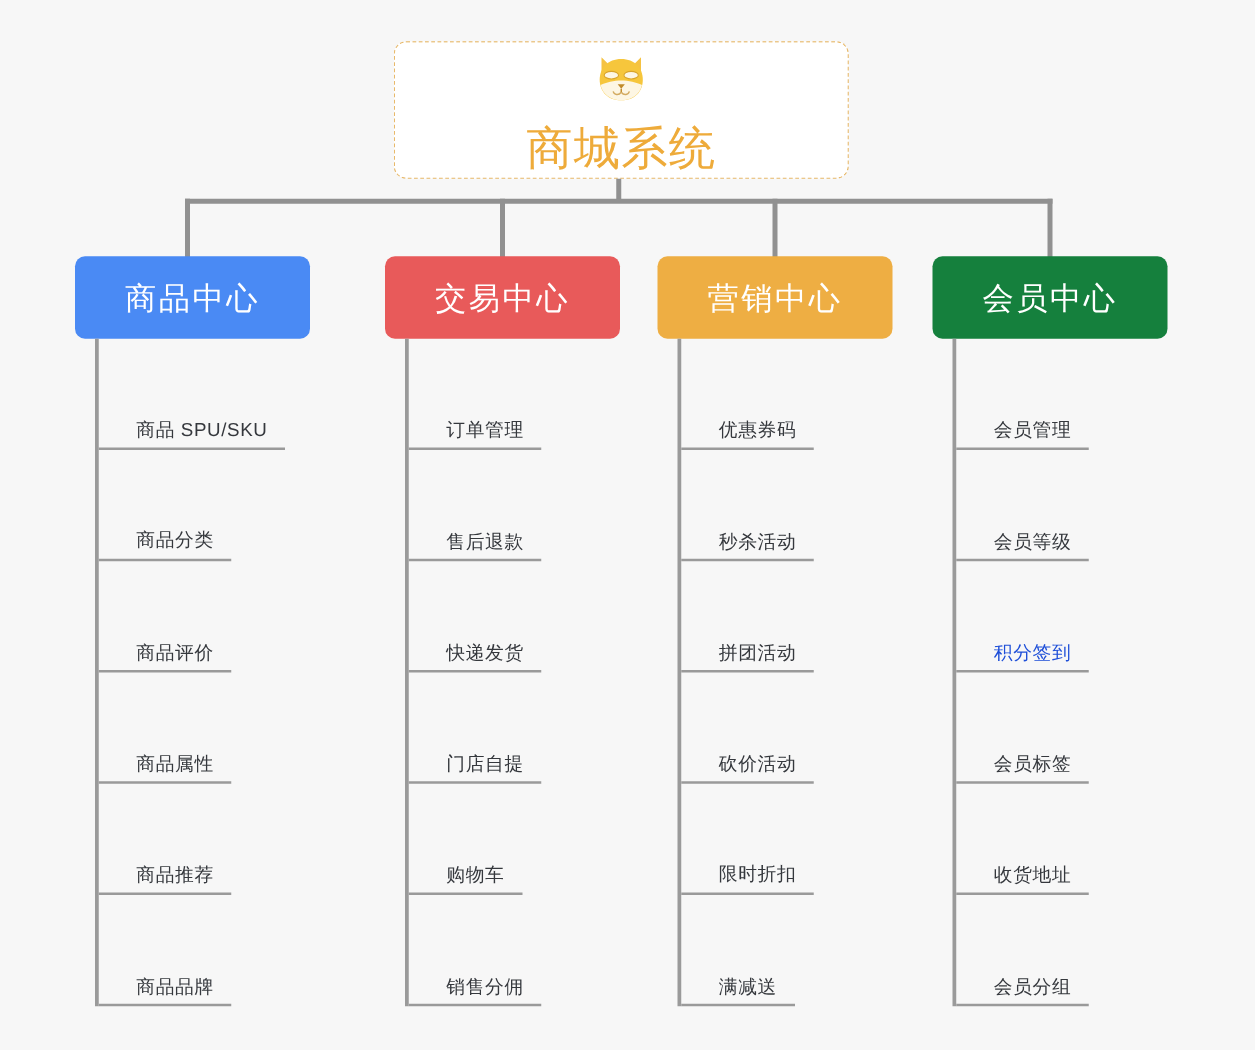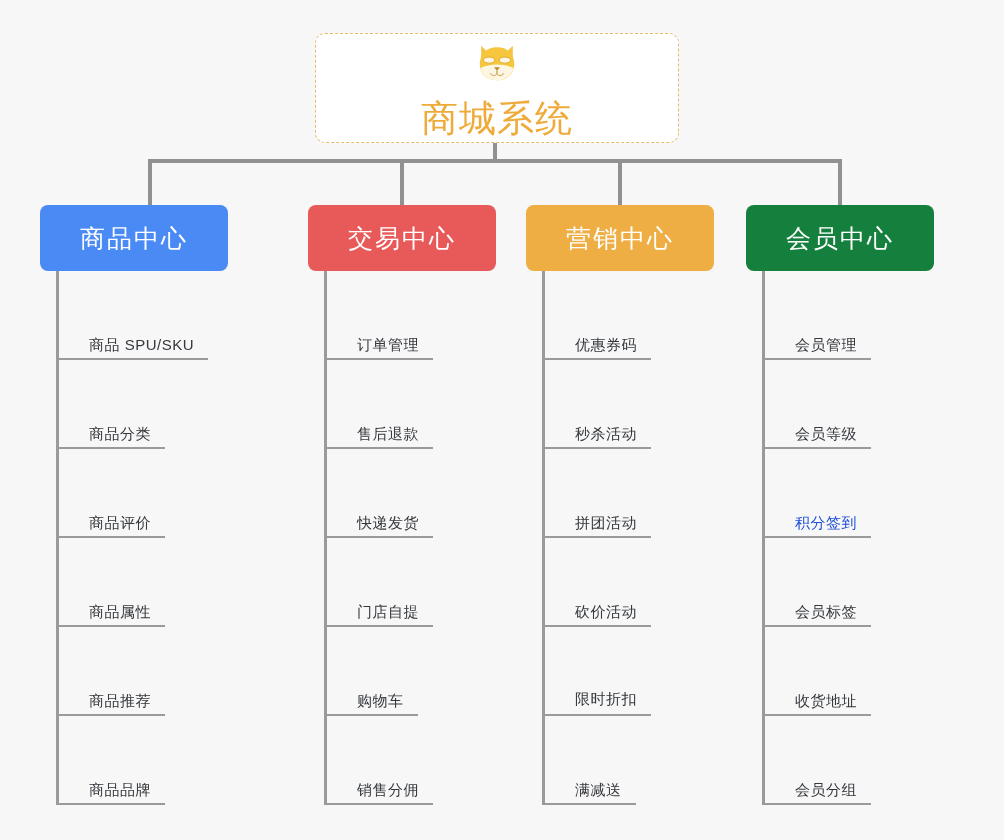--- a/index.html
+++ b/index.html
@@ -141,30 +141,30 @@
     <span class="root-title" style="color: rgb(238, 171, 58);">商城系统</span>
   </div>
 
   <div class="conn-stem" style="background: rgb(145, 145, 145);"></div>
   <div class="conn-bus" style="background: rgb(145, 145, 145);"></div>
   <div class="conn-drop" style="left: 148px; background: rgb(145, 145, 145);"></div>
   <div class="conn-drop" style="left: 400px; background: rgb(145, 145, 145);"></div>
   <div class="conn-drop" style="left: 618px; background: rgb(145, 145, 145);"></div>
   <div class="conn-drop" style="left: 838px; background: rgb(145, 145, 145);"></div>
 
-  <div class="column" style="left:40px;">
+  <div class="column" style="left:60px;">
     <div class="cat-box" style="background: rgb(74, 138, 244);">
       <span>商品中心</span>
     </div>
     <div class="leaf-list" style="border-left-color: rgb(154, 154, 154);">
       <div class="leaf-item">
           <span class="leaf-label" style="border-bottom-color: rgb(154, 154, 154); color: rgb(53, 56, 61);">商品 SPU/SKU</span>
         </div>
       <div class="leaf-item">
-          <span class="leaf-label" style="border-bottom-color: rgb(154, 154, 154); color: rgb(53, 56, 61);">商品分类</span>
+          <span class="leaf-label" style="border-bottom-color: rgb(154, 154, 154); color: rgb(53, 56, 61); font-family: Liberation Serif, serif;">商品分类</span>
         </div>
       <div class="leaf-item">
           <span class="leaf-label" style="border-bottom-color: rgb(154, 154, 154); color: rgb(53, 56, 61);">商品评价</span>
         </div>
       <div class="leaf-item">
           <span class="leaf-label" style="border-bottom-color: rgb(154, 154, 154); color: rgb(53, 56, 61);">商品属性</span>
         </div>
       <div class="leaf-item">
           <span class="leaf-label" style="border-bottom-color: rgb(154, 154, 154); color: rgb(53, 56, 61);">商品推荐</span>
         </div>

